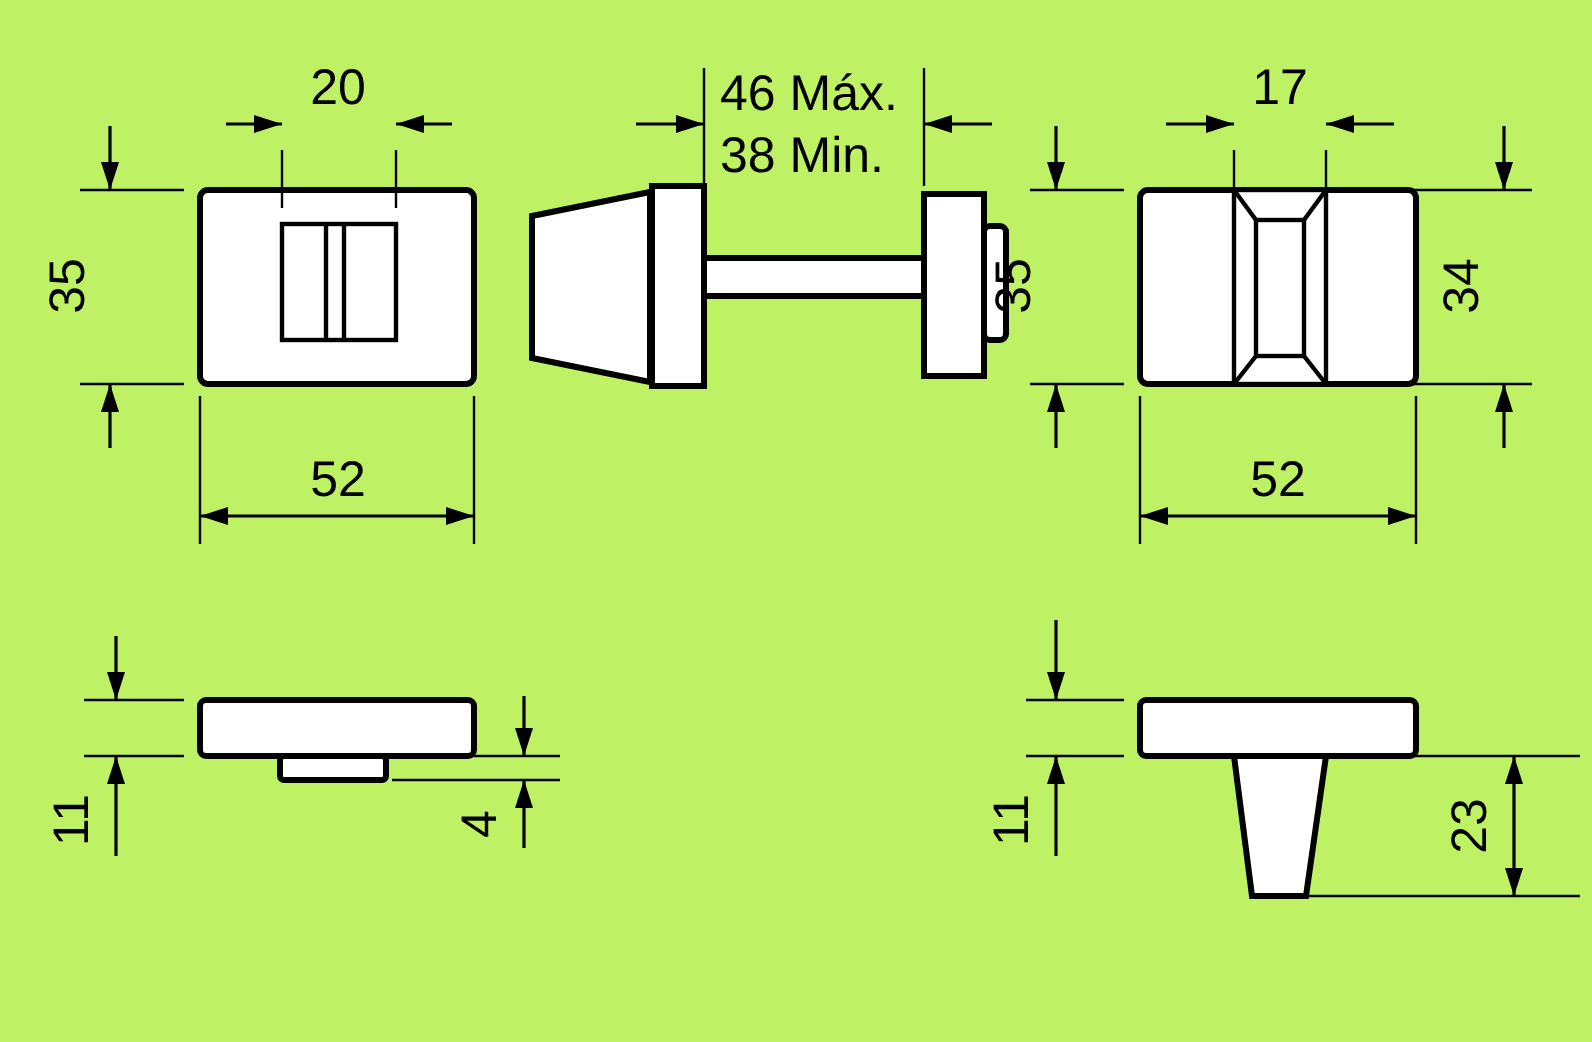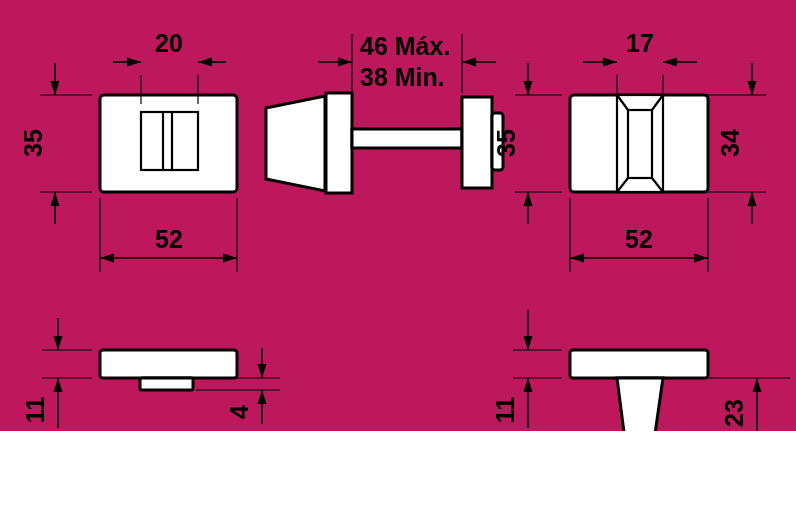--- a/index.html
+++ b/index.html
@@ -6,24 +6,23 @@
     margin: 0;
     padding: 0;
     background: #ffffff;
   }
   body {
     font-family: "Liberation Sans", sans-serif;
   }
   #drawing-root {
     position: relative;
     width: 796px;
-    height: 431px;
-    background: #be185d;
+    height: 521px;
+    background: #bef264;
     overflow: hidden;
-    font-weight: bold;
   }
   svg.cad {
     display: block;
     width: 796px;
     height: 521px;
   }
   .obj {
     fill: #ffffff;
     stroke: #000000;
     stroke-width: 3;

